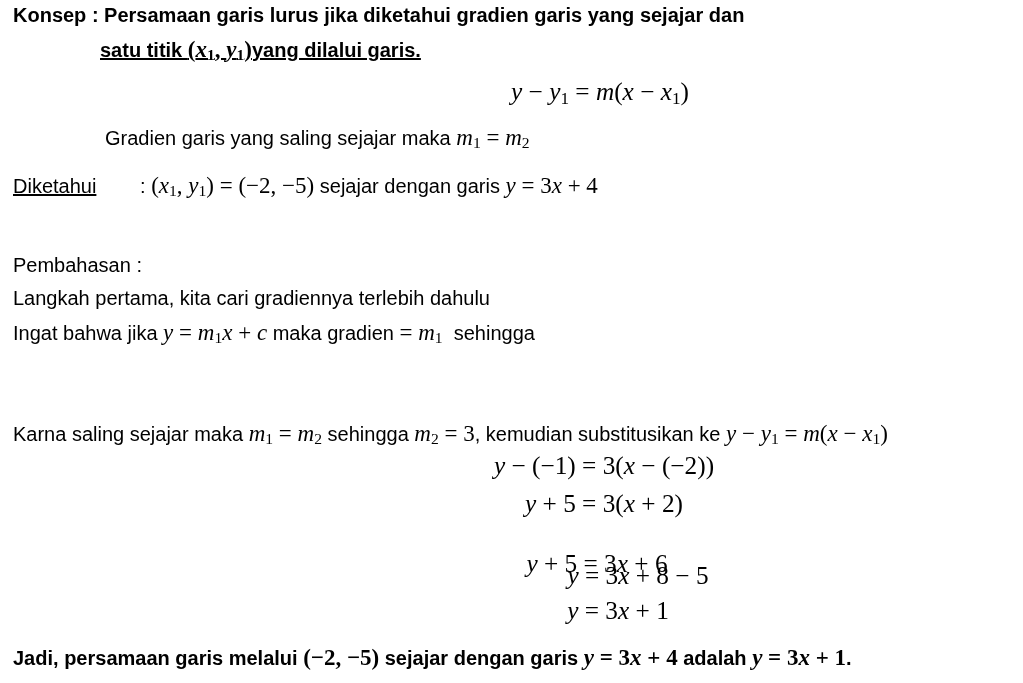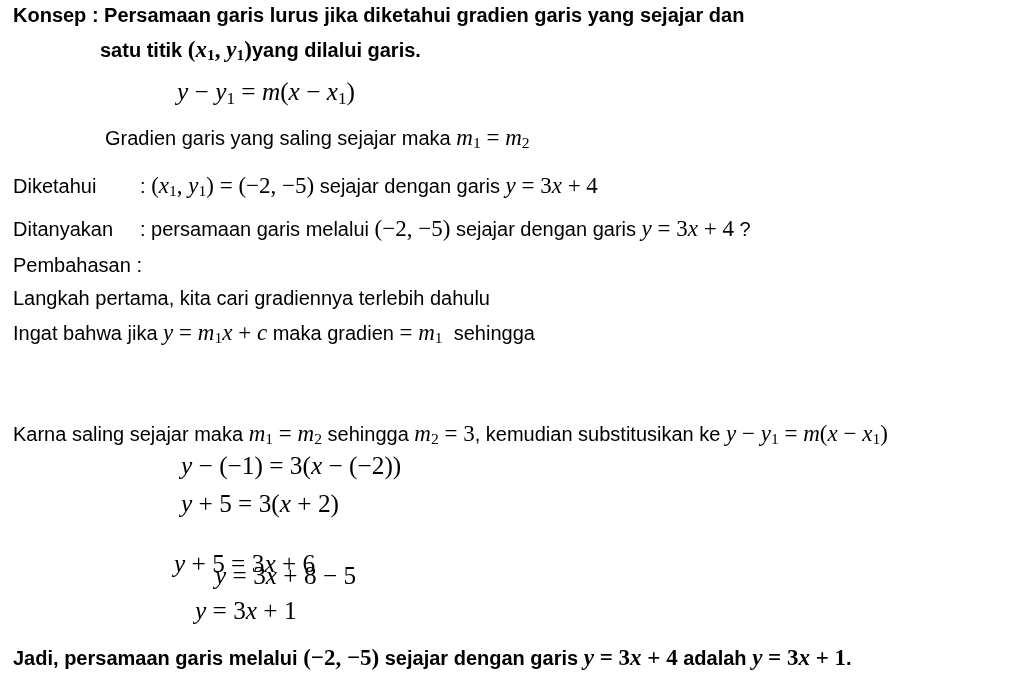--- a/index.html
+++ b/index.html
@@ -20,25 +20,27 @@
   }
   .line {
     position: absolute;
     white-space: nowrap;
     line-height: 1.25;
   }
   .bold { font-weight: bold; }
   .center {
     left: 177px;
     width: 846px;
+    text-align: center;
   }
   .disp { font-size: 22px; }
   .label {
     display: inline-block;
     width: 127px;
+    text-decoration: underline;
   }
   
   .t { }
   .m {
     font-family: "Liberation Serif", "DejaVu Serif", serif;
     font-style: italic;
     font-size: 1.15em;
   }
   .mn {
     font-family: "Liberation Serif", "DejaVu Serif", serif;
@@ -52,33 +54,30 @@
     vertical-align: -0.22em;
   }
 </style>
 </head>
 <body>
 
 <div class="page">
 
   <div class="line bold" style="left:13px; top:3px;"><span class="t">Konsep : Persamaan garis lurus jika diketahui gradien garis yang sejajar dan</span></div>
 
-  <div class="line bold" style="left:100px; top:36px;"><span class="t">satu titik </span><span class="mn">(</span><span class="m">x</span><span class="sb">1</span><span class="mn">, </span><span class="m">y</span><span class="sb">1</span><span class="mn">)</span><span class="t">yang dilalui garis.</span></div>
+  <div class="line bold" style="left:100px; top:36px;text-decoration:underline;"><span class="t">satu titik </span><span class="mn">(</span><span class="m">x</span><span class="sb">1</span><span class="mn">, </span><span class="m">y</span><span class="sb">1</span><span class="mn">)</span><span class="t">yang dilalui garis.</span></div>
 
   <div class="line center disp" style="top:76px;"><span class="m">y</span><span class="mn"> − </span><span class="m">y</span><span class="sb">1</span><span class="mn"> = </span><span class="m">m</span><span class="mn">(</span><span class="m">x</span><span class="mn"> − </span><span class="m">x</span><span class="sb">1</span><span class="mn">)</span></div>
 
   <div class="line" style="left:105px; top:124px;"><span class="t">Gradien garis yang saling sejajar maka </span><span class="m">m</span><span class="sb">1</span><span class="mn"> = </span><span class="m">m</span><span class="sb">2</span></div>
 
   <div class="line" style="left:13px; top:172px;">
     <span class="label">Diketahui</span><span><span class="t">: </span><span class="mn">(</span><span class="m">x</span><span class="sb">1</span><span class="mn">, </span><span class="m">y</span><span class="sb">1</span><span class="mn">) = (−2, −5)</span><span class="t"> sejajar dengan garis </span><span class="m">y</span><span class="mn"> = 3</span><span class="m">x</span><span class="mn"> + 4</span></span>
   </div>
 
-  <div class="line" style="left:13px; top:215px;">
-    <span class="label">Ditanyakan</span><span><span class="t">: persamaan garis melalui </span><span class="mn">(−2, −5)</span><span class="t"> sejajar dengan garis </span><span class="m">y</span><span class="mn"> = 3</span><span class="m">x</span><span class="mn"> + 4</span><span class="t"> ?</span></span>
-  </div>
 
   <div class="line" style="left:13px; top:253px;">Pembahasan :</div>
 
   <div class="line" style="left:13px; top:286px;">Langkah pertama, kita cari gradiennya terlebih dahulu</div>
 
   <div class="line" style="left:13px; top:319px;"><span class="t">Ingat bahwa jika </span><span class="m">y</span><span class="mn"> = </span><span class="m">m</span><span class="sb">1</span><span class="m">x</span><span class="mn"> + </span><span class="m">c</span><span class="t"> maka gradien </span><span class="mn">= </span><span class="m">m</span><span class="sb">1</span><span class="t">&nbsp; sehingga</span></div>
 
 
   <div class="line" style="left:13px; top:420px;"><span class="t">Karna saling sejajar maka </span><span class="m">m</span><span class="sb">1</span><span class="mn"> = </span><span class="m">m</span><span class="sb">2</span><span class="t"> sehingga </span><span class="m">m</span><span class="sb">2</span><span class="mn"> = 3</span><span class="t">, kemudian substitusikan ke </span><span class="m">y</span><span class="mn"> − </span><span class="m">y</span><span class="sb">1</span><span class="mn"> = </span><span class="m">m</span><span class="mn">(</span><span class="m">x</span><span class="mn"> − </span><span class="m">x</span><span class="sb">1</span><span class="mn">)</span></div>
 

